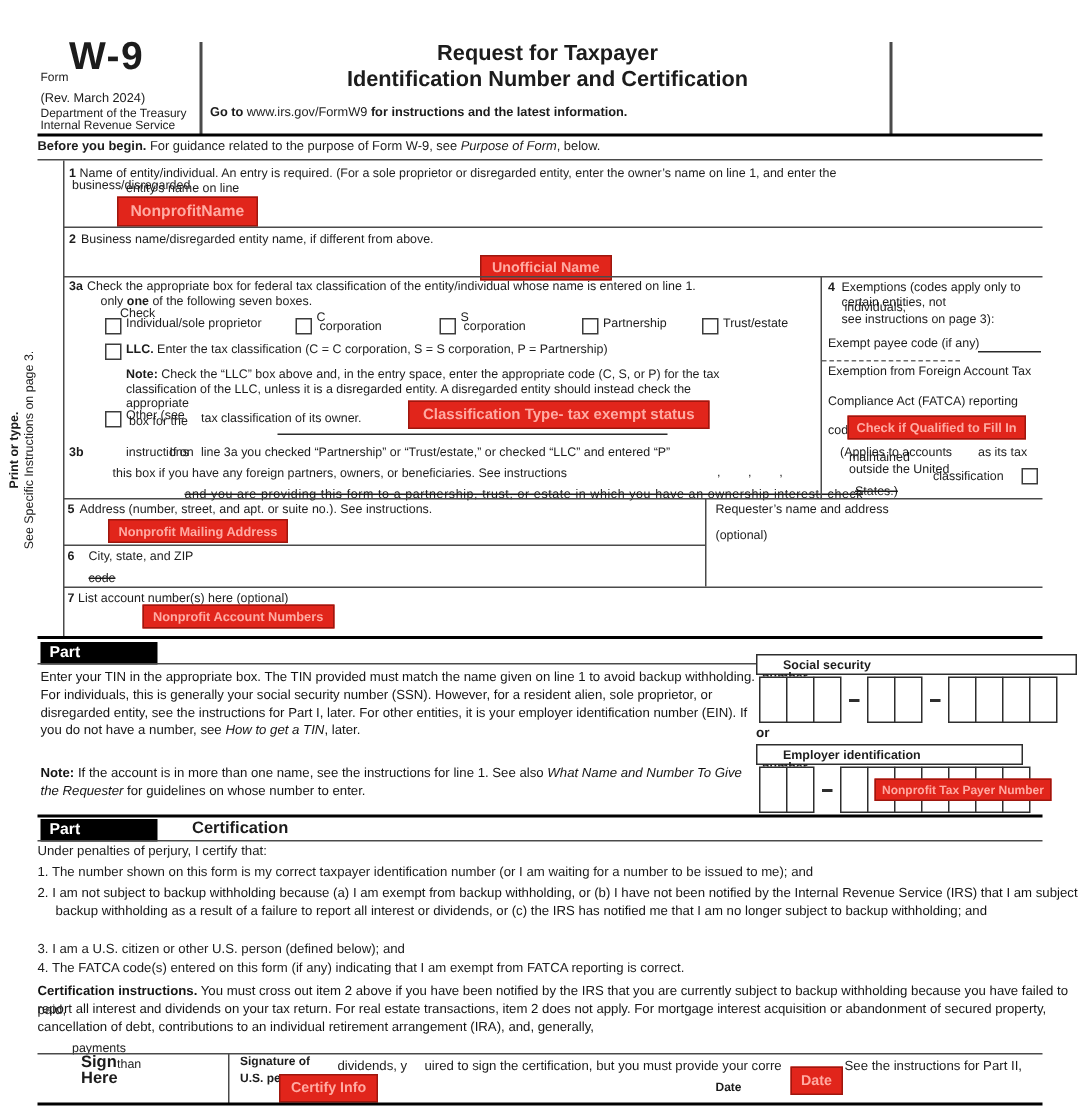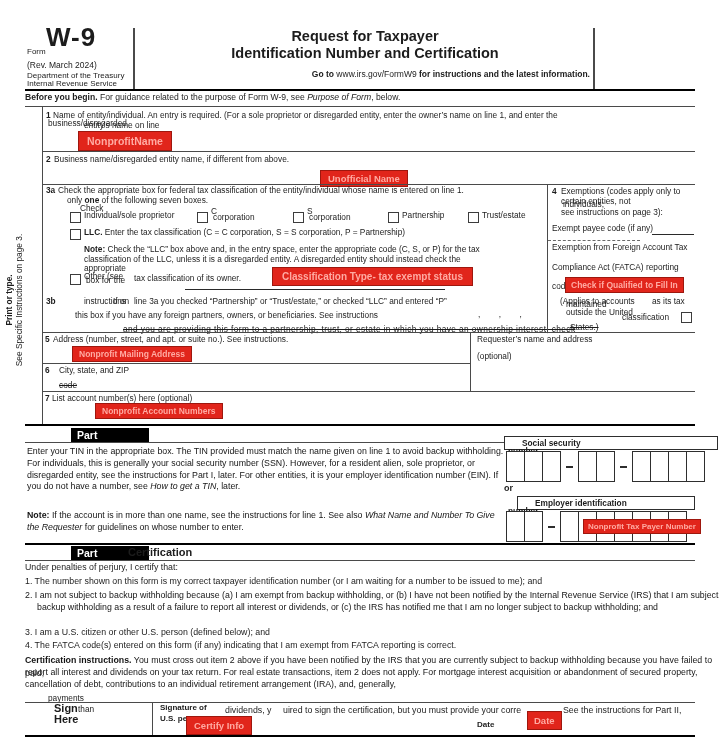--- a/index.html
+++ b/index.html
@@ -10,21 +10,21 @@
   .b{font-weight:700;}
   .i{font-style:italic;}
   .strike{text-decoration:line-through;}
   .hl{position:absolute;background:#4a4a4a;height:1px;}
   .hl2{position:absolute;background:#000;height:2px;}
   .vl{position:absolute;background:#4a4a4a;width:1px;}
   .cb{position:absolute;width:9px;height:9px;border:1.3px solid #3c3c3c;background:#fff;}
   .redbox{position:absolute;background:#e1251b;border:1px solid #9e170e;color:#ffaaa2;
           font-weight:700;white-space:nowrap;padding:3px 8px;font-size:10.5px;}
   .badge{position:absolute;background:#000;color:#fff;font-weight:700;font-size:10.5px;
-         padding:1px 6px 2px 6px;width:66px;margin-left:44px;}
+         padding:1px 6px 2px 6px;width:66px;}
   .title-sec{position:absolute;font-size:11px;font-weight:700;white-space:nowrap;}
   .dgrow{position:absolute;display:flex;align-items:center;}
   .digit{width:17px;height:29px;border:1px solid #2e2e2e;margin-right:-1px;background:#fff;}
   .dash{width:7px;height:2px;background:#2e2e2e;margin:0 5px 0 6px;}
   .labelbox{position:absolute;border:1px solid #2e2e2e;background:#fff;font-weight:700;
             font-size:8.3px;padding:1px 17px;white-space:nowrap;}
   .dashed{position:absolute;border-top:1px dashed #6a6a6a;}
   .rot{position:absolute;transform:rotate(-90deg);transform-origin:center;text-align:center;
        font-size:8.3px;white-space:nowrap;line-height:10px;}
   .pre{white-space:pre;}
@@ -38,21 +38,21 @@
   <div class="t" style="left:46px;top:23px;font-size:26px;font-weight:600;letter-spacing:1px;">W-9</div>
   <div class="t" style="left:27px;top:61px;font-size:8.5px;">(Rev. March 2024)</div>
   <div class="t" style="left:27px;top:72px;font-size:8px;">Department of the Treasury</div>
   <div class="t" style="left:27px;top:80px;font-size:8px;">Internal Revenue Service</div>
 
   <div class="vl" style="left:133px;top:28px;height:62px;width:2px;"></div>
   <div class="vl" style="left:593px;top:28px;height:62px;width:2px;"></div>
 
   <div class="t" style="left:140px;top:29px;width:450px;text-align:center;font-size:14.5px;font-weight:700;white-space:normal;">Request for Taxpayer</div>
   <div class="t" style="left:140px;top:46px;width:450px;text-align:center;font-size:14.5px;font-weight:700;white-space:normal;">Identification Number and Certification</div>
-  <div class="t" style="left:140px;top:70px;width:450px;text-align:right;font-size:8.5px;">
+  <div class="t" style="left:140px;top:70px;width:450px;text-align:left;font-size:8.5px;">
     <span class="b">Go to</span>
     <span>www.irs.gov/FormW9</span>
     <span class="b">for instructions and the latest information.</span>
   </div>
 
   <div class="hl2" style="left:25px;top:89px;width:670px;height:1.5px;"></div>
 
   <div class="t" style="left:25px;top:93px;font-size:8.6px;">
     <span class="b">Before you begin.</span><span> For guidance related to the purpose of Form W-9, see </span><span class="i">Purpose of Form</span><span>, below.</span>
   </div>
@@ -183,21 +183,21 @@
     <div class="dash"></div>
     <div class="digit"></div>
       <div class="digit"></div>
     <div class="dash"></div>
     <div class="digit"></div>
       <div class="digit"></div>
       <div class="digit"></div>
       <div class="digit"></div>
   </div>
   <div class="t b" style="left:504px;top:484px;font-size:9px;">or</div>
-  <div class="labelbox" style="left:517px;top:496px;width:142px;">
+  <div class="labelbox" style="left:504px;top:496px;width:142px;">
     <span>Employer identification</span>
   </div>
   <div class="t b" style="left:508px;top:507px;font-size:8.3px;">number</div>
   <div class="dgrow" style="left:506px;top:511px;">
     <div class="digit"></div>
       <div class="digit"></div>
     <div class="dash"></div>
     <div class="digit"></div>
       <div class="digit"></div>
       <div class="digit"></div>

